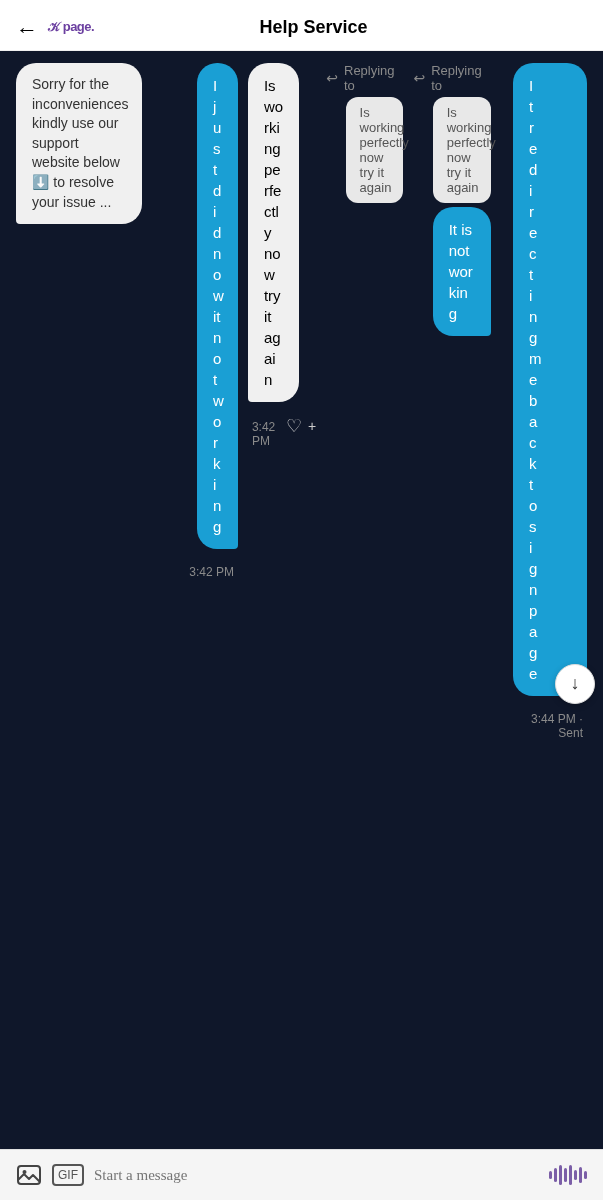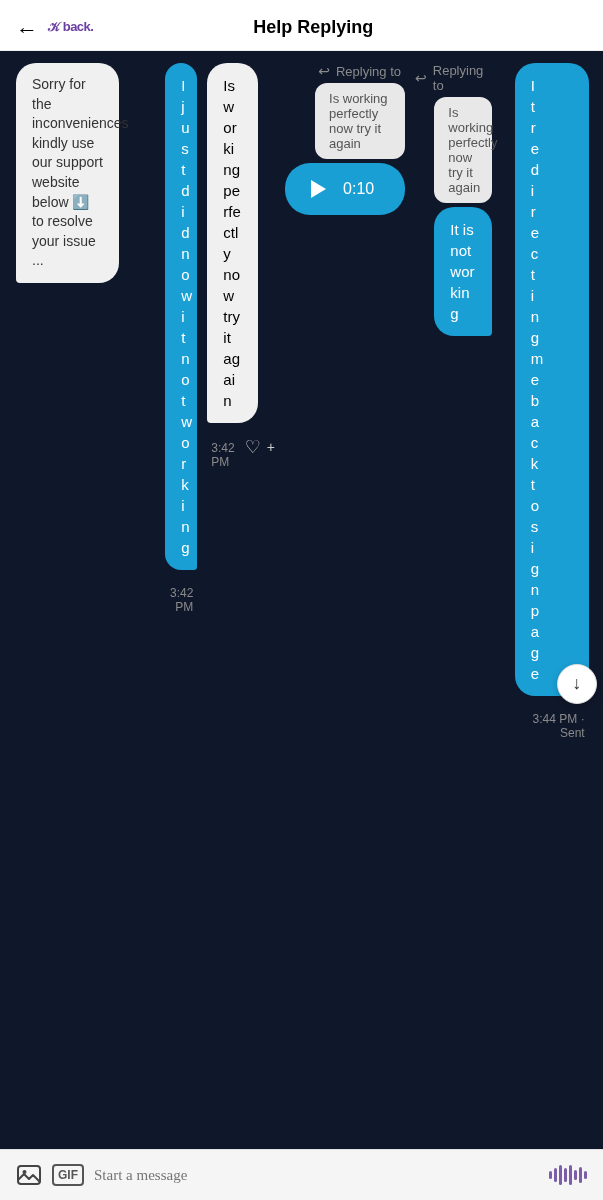--- a/index.html
+++ b/index.html
@@ -231,21 +231,21 @@
       color: #555;
       cursor: pointer;
       display: flex;
       align-items: center;
       justify-content: center;
       flex-shrink: 0;
     }
 
     .gif-btn {
       font-size: 12px;
-      font-weight: 700;
+      font-weight: 400;
       color: #555;
       border: 2px solid #555;
       border-radius: 4px;
       padding: 2px 4px;
       cursor: pointer;
       flex-shrink: 0;
     }
 
     .message-input {
       flex: 1;
@@ -297,23 +297,23 @@
       font-size: 12px;
       color: #8a8a8a;
     }
   </style>
 </head>
 <body>
 
 <div class="header">
   <span class="back-btn">←</span>
   <span class="header-logo">
-    <span class="kuda-logo">𝒦 back.</span>
+    <span class="kuda-logo">𝒦 page.</span>
   </span>
-  <span class="header-title">Help Replying</span>
+  <span class="header-title">Help Service</span>
 </div>
 
 <div class="chat-area">
 
   <div class="msg-row incoming">
     <div class="system-bubble">
       <span>Sorry for the inconveniences kindly use our support website below ⬇️ to resolve your issue ...</span>
     </div>
   </div>
 
@@ -335,26 +335,20 @@
     </div>
   </div>
 
   <div class="msg-row outgoing">
     <div class="reply-indicator">
       <span class="reply-icon">↩</span>
       <span>Replying to</span>
     </div>
     <div class="reply-context right">
       <span>Is working perfectly now try it again</span>
-    </div>
-    <div class="audio-bubble">
-      <div class="play-btn">
-        <div class="play-triangle"></div>
-      </div>
-      <span class="audio-time">0:10</span>
     </div>
   </div>
 
   <div class="msg-row outgoing">
     <div class="reply-indicator">
       <span class="reply-icon">↩</span>
       <span>Replying to</span>
     </div>
     <div class="reply-context right">
       <span>Is working perfectly now try it again</span>

